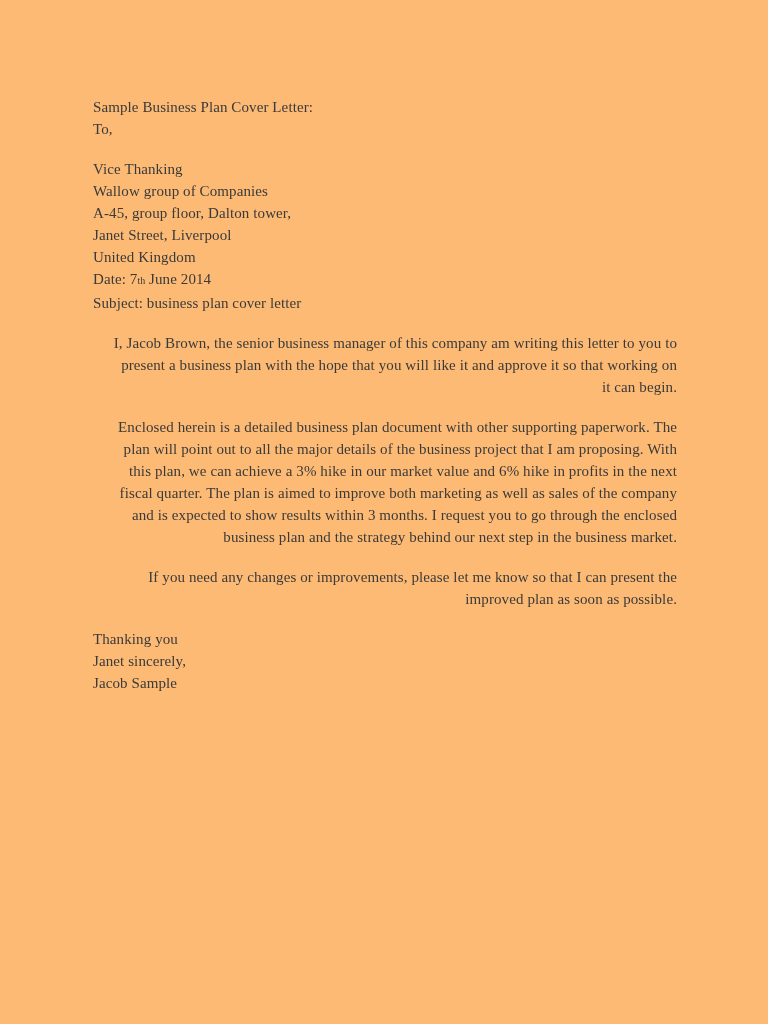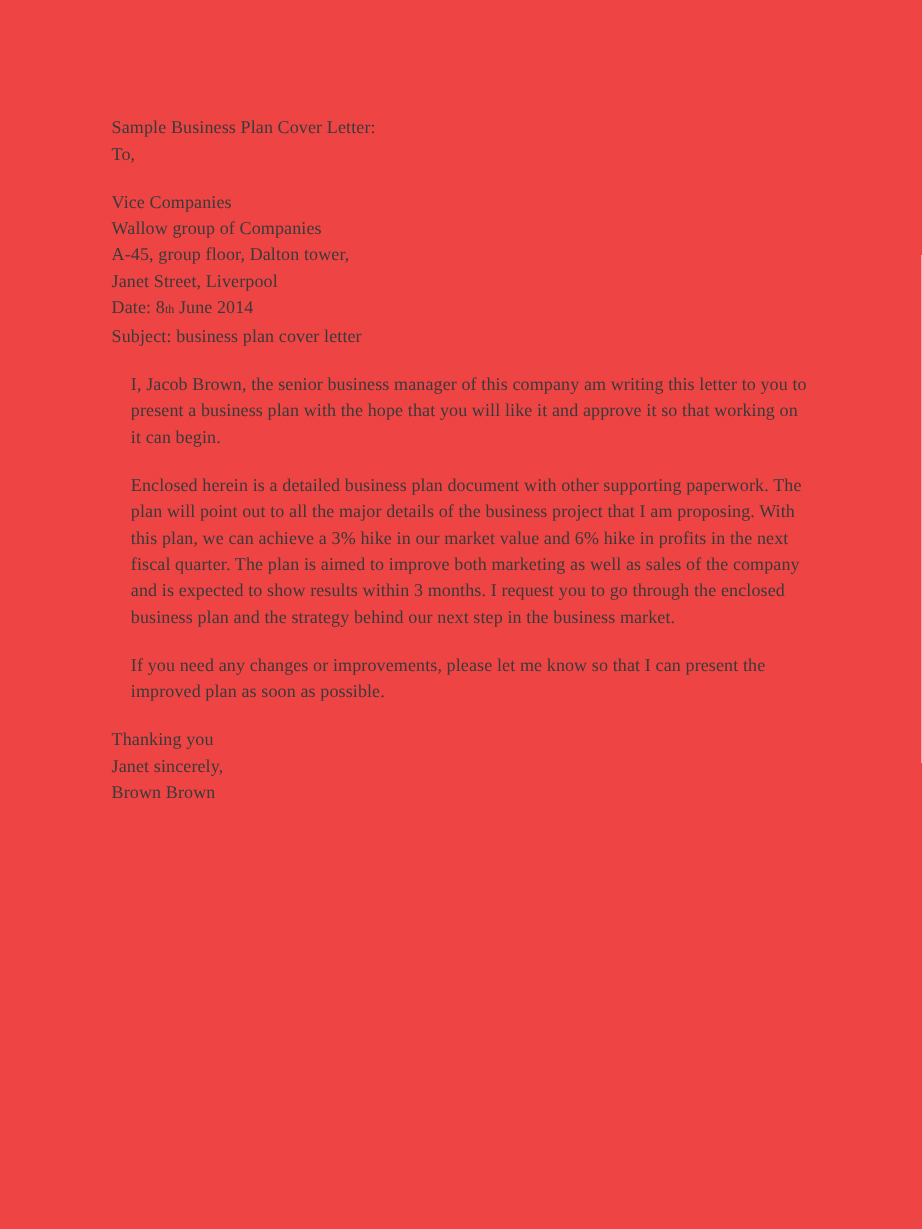--- a/index.html
+++ b/index.html
@@ -4,21 +4,21 @@
 <style>
   html, body {
     margin: 0;
     padding: 0;
     background: #ffffff;
   }
   .page {
     position: relative;
     width: 768px;
     height: 1024px;
-    background: #ef4444;
+    background: #fdba74;
     overflow: hidden;
     font-family: "Liberation Serif", "DejaVu Serif", serif;
     color: #3a3a3a;
   }
   .letter {
     position: absolute;
     top: 96px;
     left: 93px;
     width: 584px;
     font-size: 15px;
@@ -29,60 +29,61 @@
     margin: 0 0 18px 0;
     padding: 0;
   }
   .line {
     margin: 0;
     padding: 0;
   }
   .para {
     margin: 0 0 18px 16px;
     padding: 0;
-    text-align: left;
+    text-align: right;
   }
   .ord {
     font-size: 10px;
     letter-spacing: 0;
   }
 </style>
 </head>
 <body>
 
 <div class="page">
   <div class="letter">
 
     <div class="block">
       <p class="line">Sample Business Plan Cover Letter:</p>
       <p class="line">To,</p>
     </div>
 
 
-    <p class="block line">Vice Companies</p>
+    <p class="block line">Vice Thanking</p>
 
     <p class="block line">Wallow group of Companies</p>
 
     <p class="block line">A-45, group floor, Dalton tower,</p>
 
     <p class="block line">Janet Street, Liverpool</p>
 
+    <p class="block line">United Kingdom</p>
 
     <div class="block">
-      <p class="line"><span>Date: 8</span><span class="ord">th</span><span> June 2014</span></p>
+      <p class="line"><span>Date: 7</span><span class="ord">th</span><span> June 2014</span></p>
       <p class="line">Subject: business plan cover letter</p>
     </div>
 
 
     <p class="para">I, Jacob Brown, the senior business manager of this company am writing this letter to you to present a business plan with the hope that you will like it and approve it so that working on it can begin.</p>
 
     <p class="para">Enclosed herein is a detailed business plan document with other supporting paperwork. The plan will point out to all the major details of the business project that I am proposing. With this plan, we can achieve a 3% hike in our market value and 6% hike in profits in the next fiscal quarter. The plan is aimed to improve both marketing as well as sales of the company and is expected to show results within 3 months. I request you to go through the enclosed business plan and the strategy behind our next step in the business market.</p>
 
     <p class="para">If you need any changes or improvements, please let me know so that I can present the improved plan as soon as possible.</p>
 
     <p class="block line">Thanking you</p>
 
     <p class="block line">Janet sincerely,</p>
 
-    <p class="block line">Brown Brown</p>
+    <p class="block line">Jacob Sample</p>
 
   </div>
 </div>
 
 </body></html>

